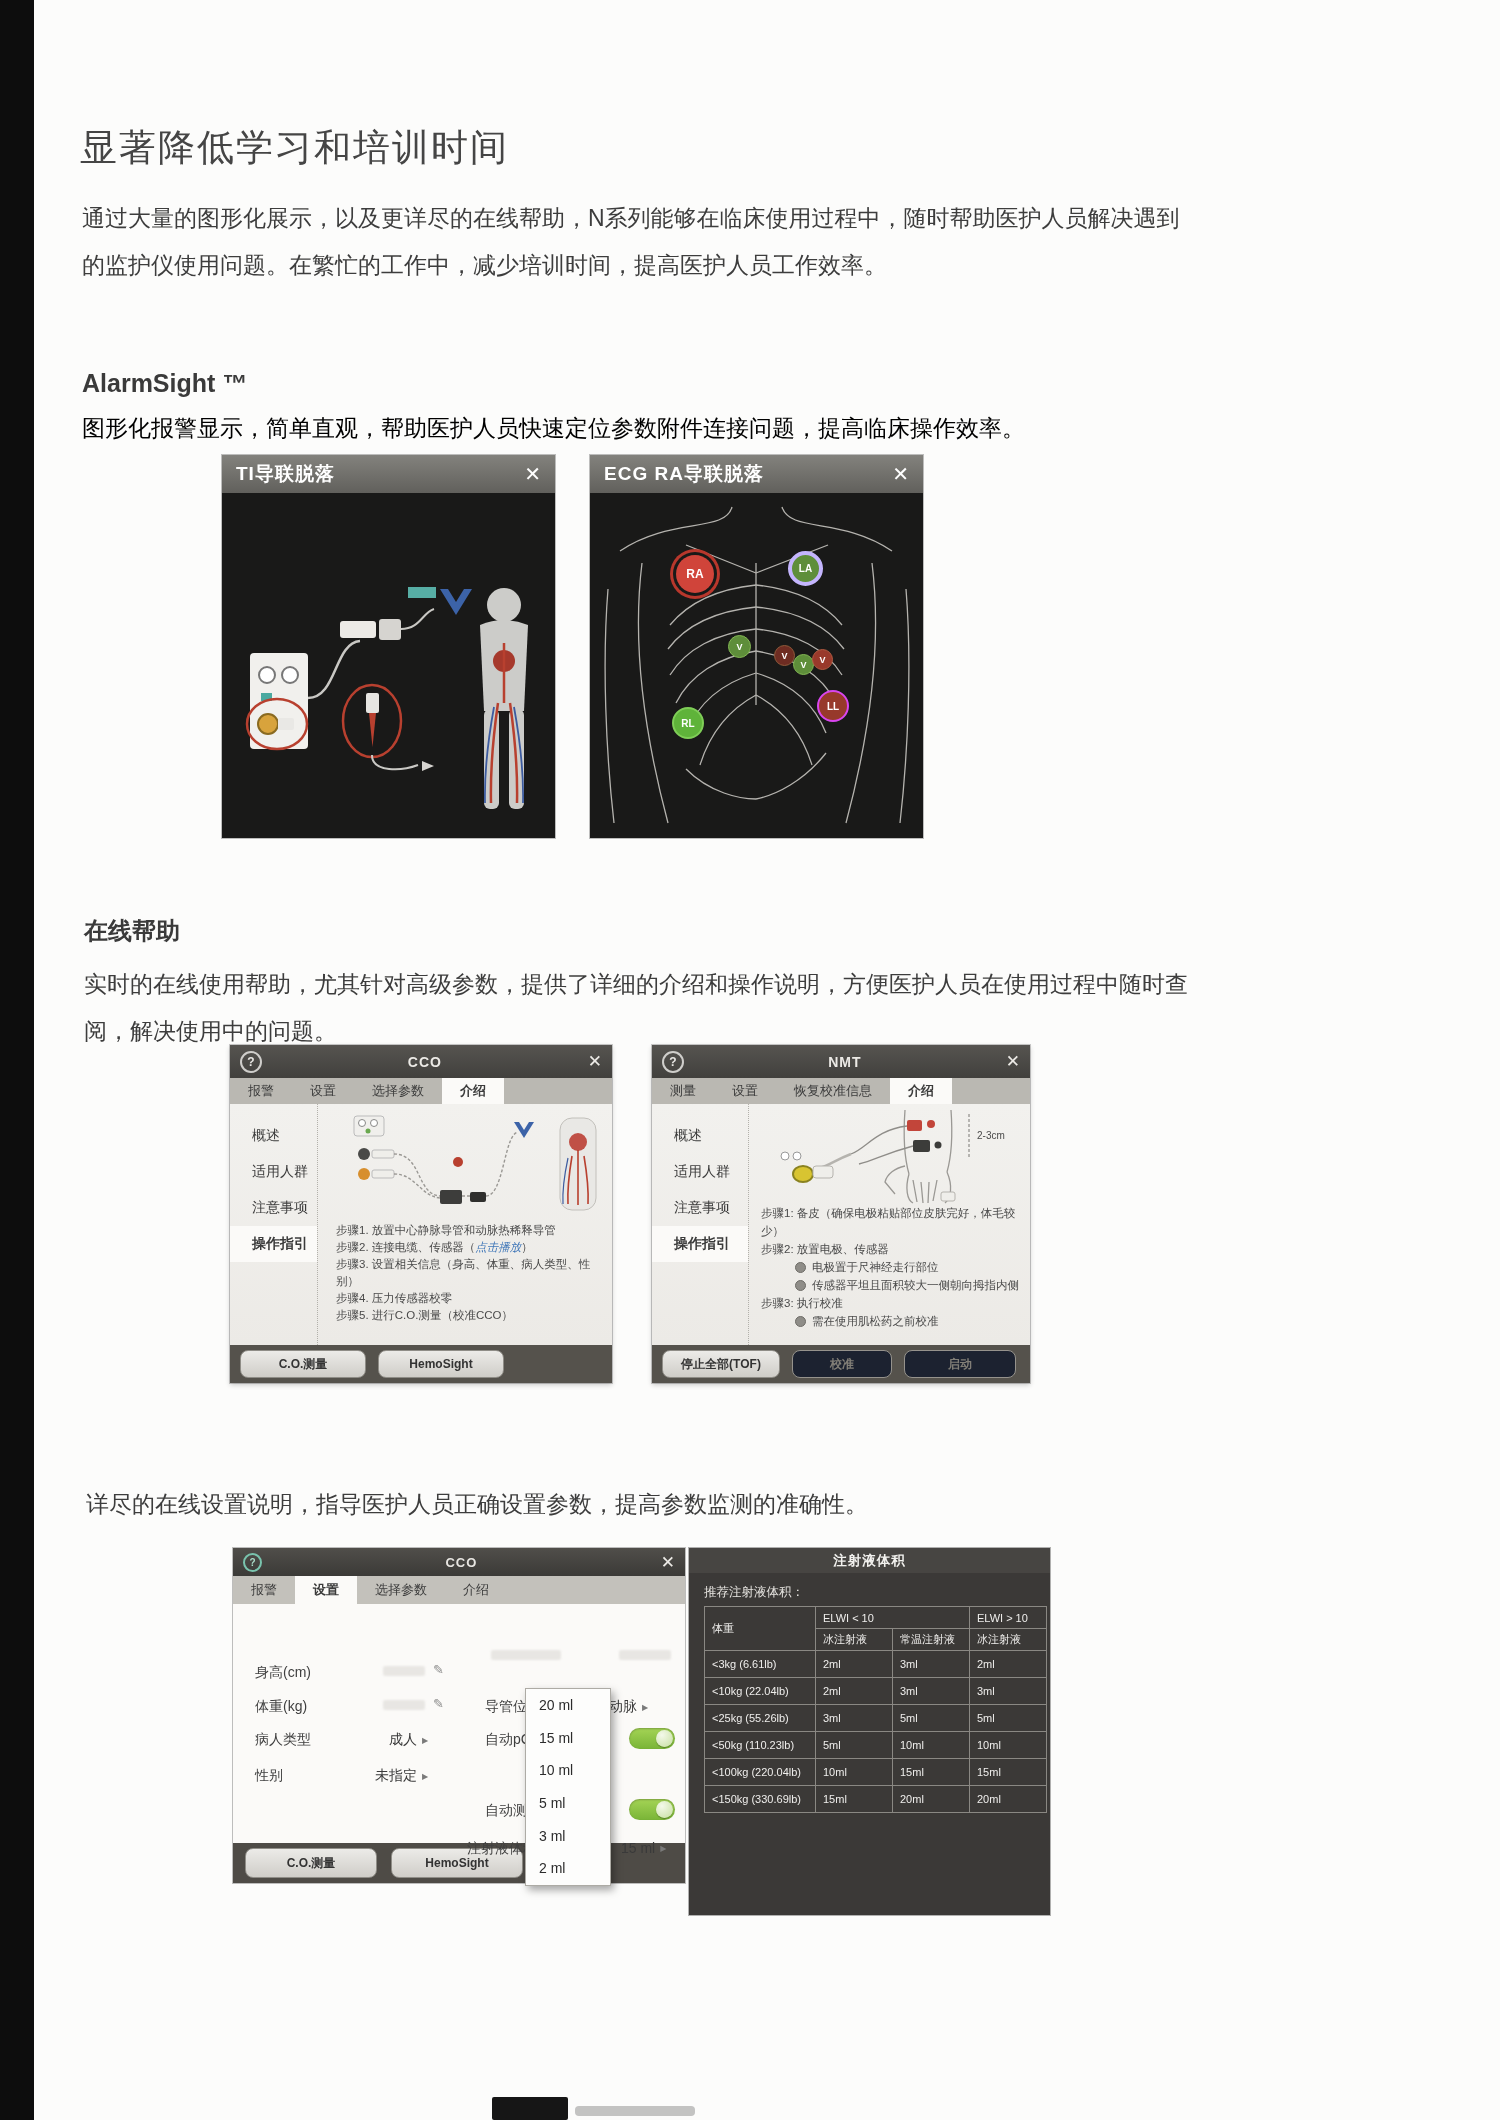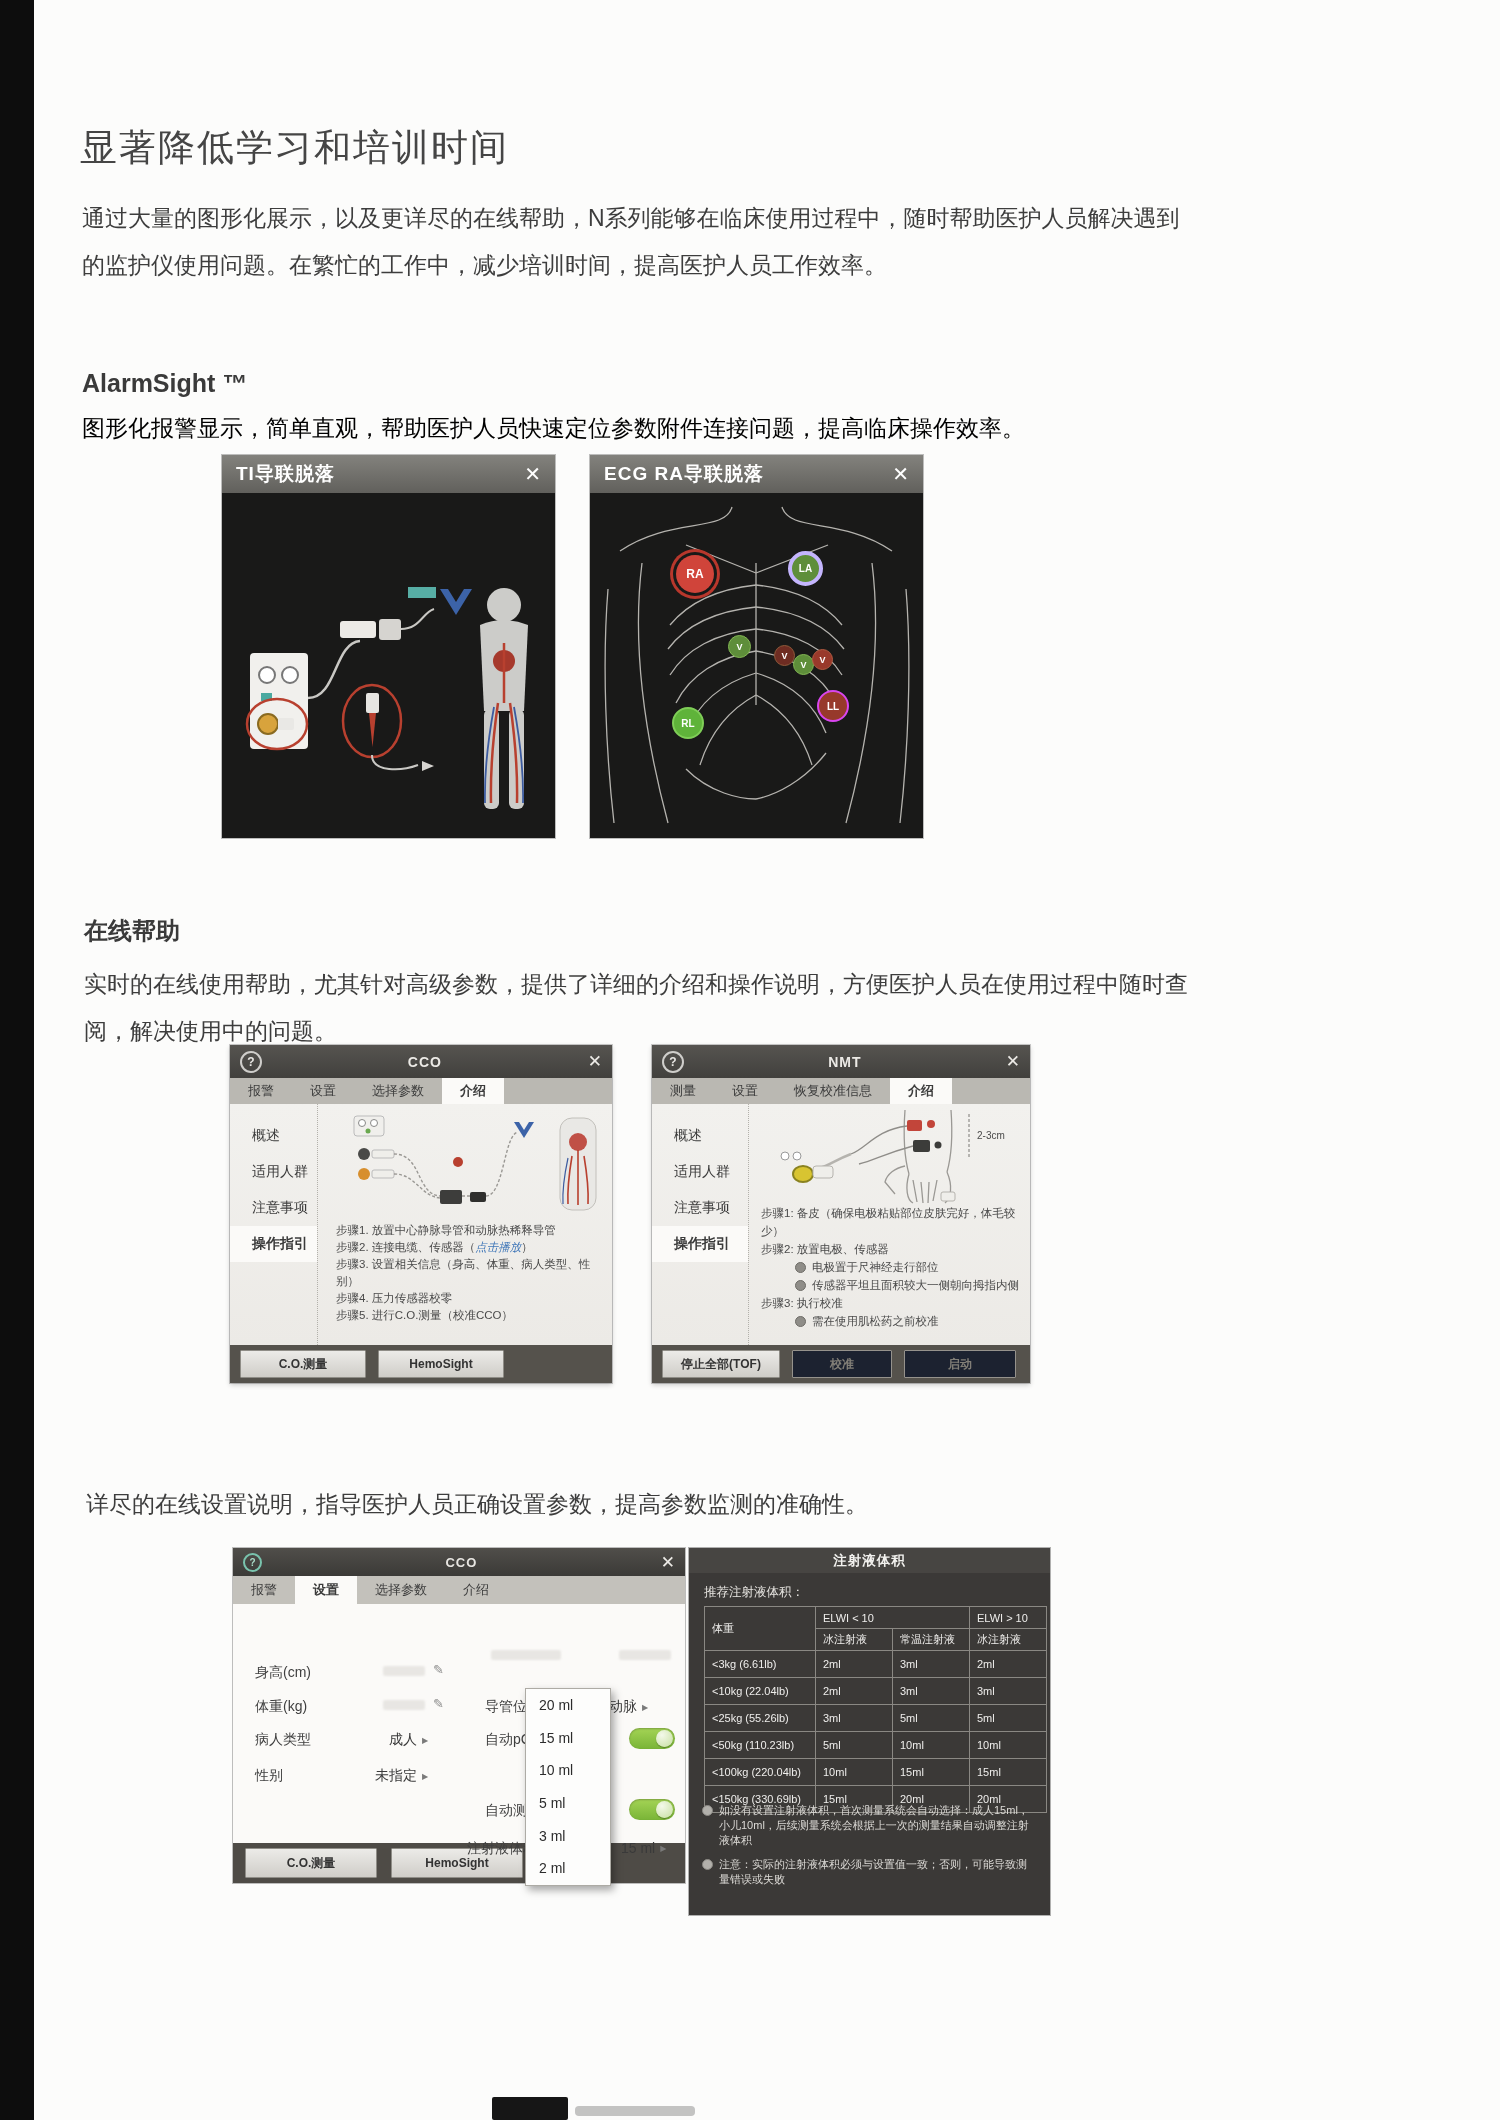--- a/index.html
+++ b/index.html
@@ -58,21 +58,21 @@
   .sideitem{padding:9px 0 9px 22px;font-size:14px;color:#3b3b3b;}
   .sideitem.active{background:#fbfaf8;font-weight:700;}
   .hdlg-main{position:relative;flex:1;}
   .steps{position:absolute;left:18px;font-size:11.5px;line-height:17px;color:#4a4a4a;}
   .steps-cco{top:118px;}
   .steps-nmt{top:100px;left:12px;line-height:18px;}
   .sub{padding-left:34px;display:flex;align-items:center;}
   .bullet{display:inline-block;width:9px;height:9px;border-radius:50%;background:#8f8d88;border:1.5px solid #6e6c67;margin-right:6px;}
   .link{color:#4077b8;font-style:italic;}
   .hdlg-foot{height:38px;background:#55524c;display:flex;align-items:center;padding-left:10px;gap:12px;}
-  .fbtn{height:26px;min-width:104px;padding:0 10px;border-radius:1px;background:linear-gradient(#ecebe8,#cfcdc8);
+  .fbtn{height:26px;min-width:104px;padding:0 10px;border-radius:8px;background:linear-gradient(#ecebe8,#cfcdc8);
         border:1px solid #8f8d87;display:flex;align-items:center;justify-content:center;
         font-size:12px;font-weight:700;color:#333;}
   .fbtn.disabled{background:#0f172a;color:#8d8a82;border-color:#a5a39c;opacity:.8;}
   .ann{position:absolute;font-size:10px;color:#4a4a4a;}
 
   
   .sdlg{position:absolute;left:233px;top:1548px;width:452px;height:335px;background:#fbfaf8;
         box-shadow:0 0 0 1px rgba(0,0,0,.25);}
   .sdlg-bar{height:28px;background:linear-gradient(#504e4a,#3b3a37);display:flex;align-items:center;padding:0 10px;}
   .qicon.teal{border-color:#79c3ad;color:#a9dcc9;width:15px;height:15px;font-size:10px;}
@@ -450,27 +450,17 @@
         <td>15ml</td>
       </tr>
       <tr>
         <td>&lt;150kg (330.69lb)</td>
         <td>15ml</td>
         <td>20ml</td>
         <td>20ml</td>
       </tr>
     </tbody>
       </table>
-    <div class="inotes">
-      <div class="inote">
-        <span class="bullet"></span>
-        <span>如没有设置注射液体积，首次测量系统会自动选择：成人15ml，小儿10ml，后续测量系统会根据上一次的测量结果自动调整注射液体积</span>
-      </div>
-      <div class="inote">
-        <span class="bullet"></span>
-        <span>注意：实际的注射液体积必须与设置值一致；否则，可能导致测量错误或失败</span>
-      </div>
-    </div>
   </div>
 
   <div class="artifact1"></div>
   <div class="artifact2"></div>
 </div>
 
 </body></html>

